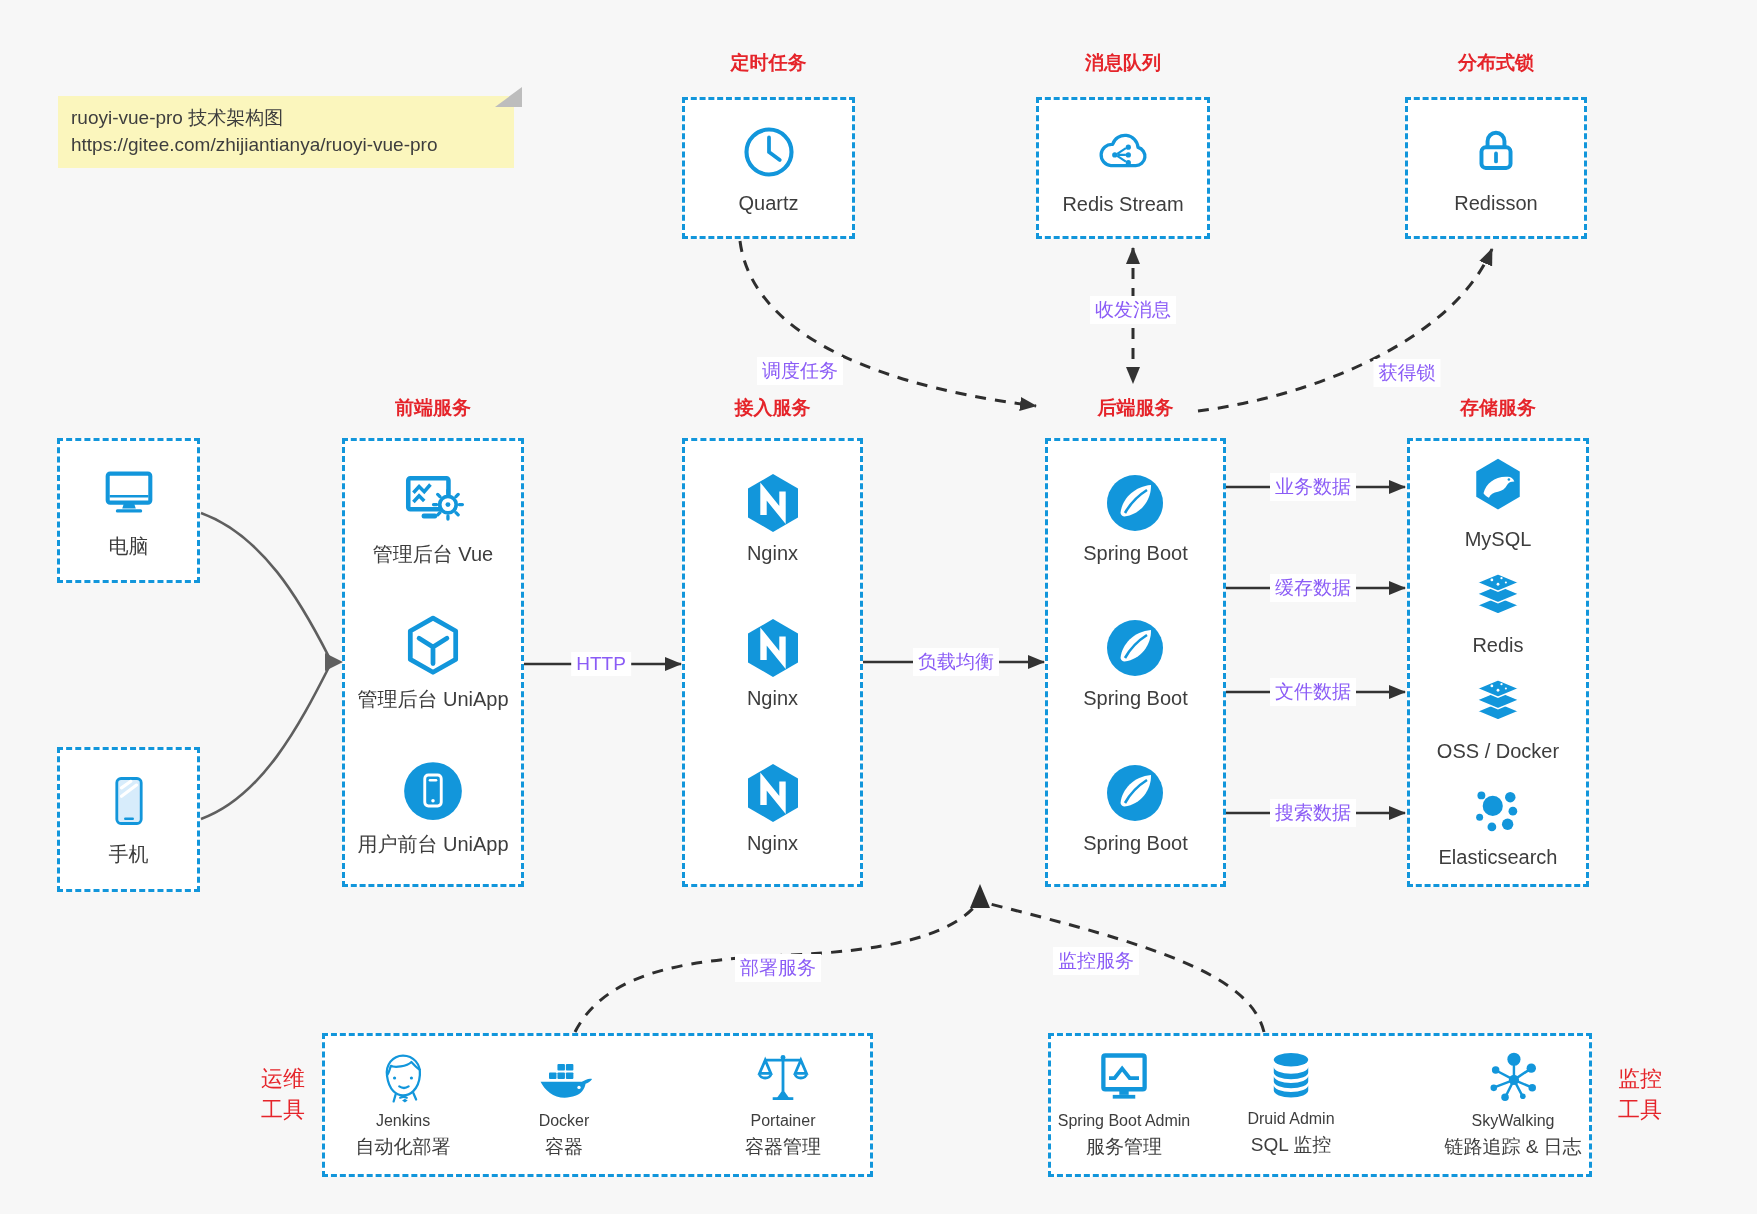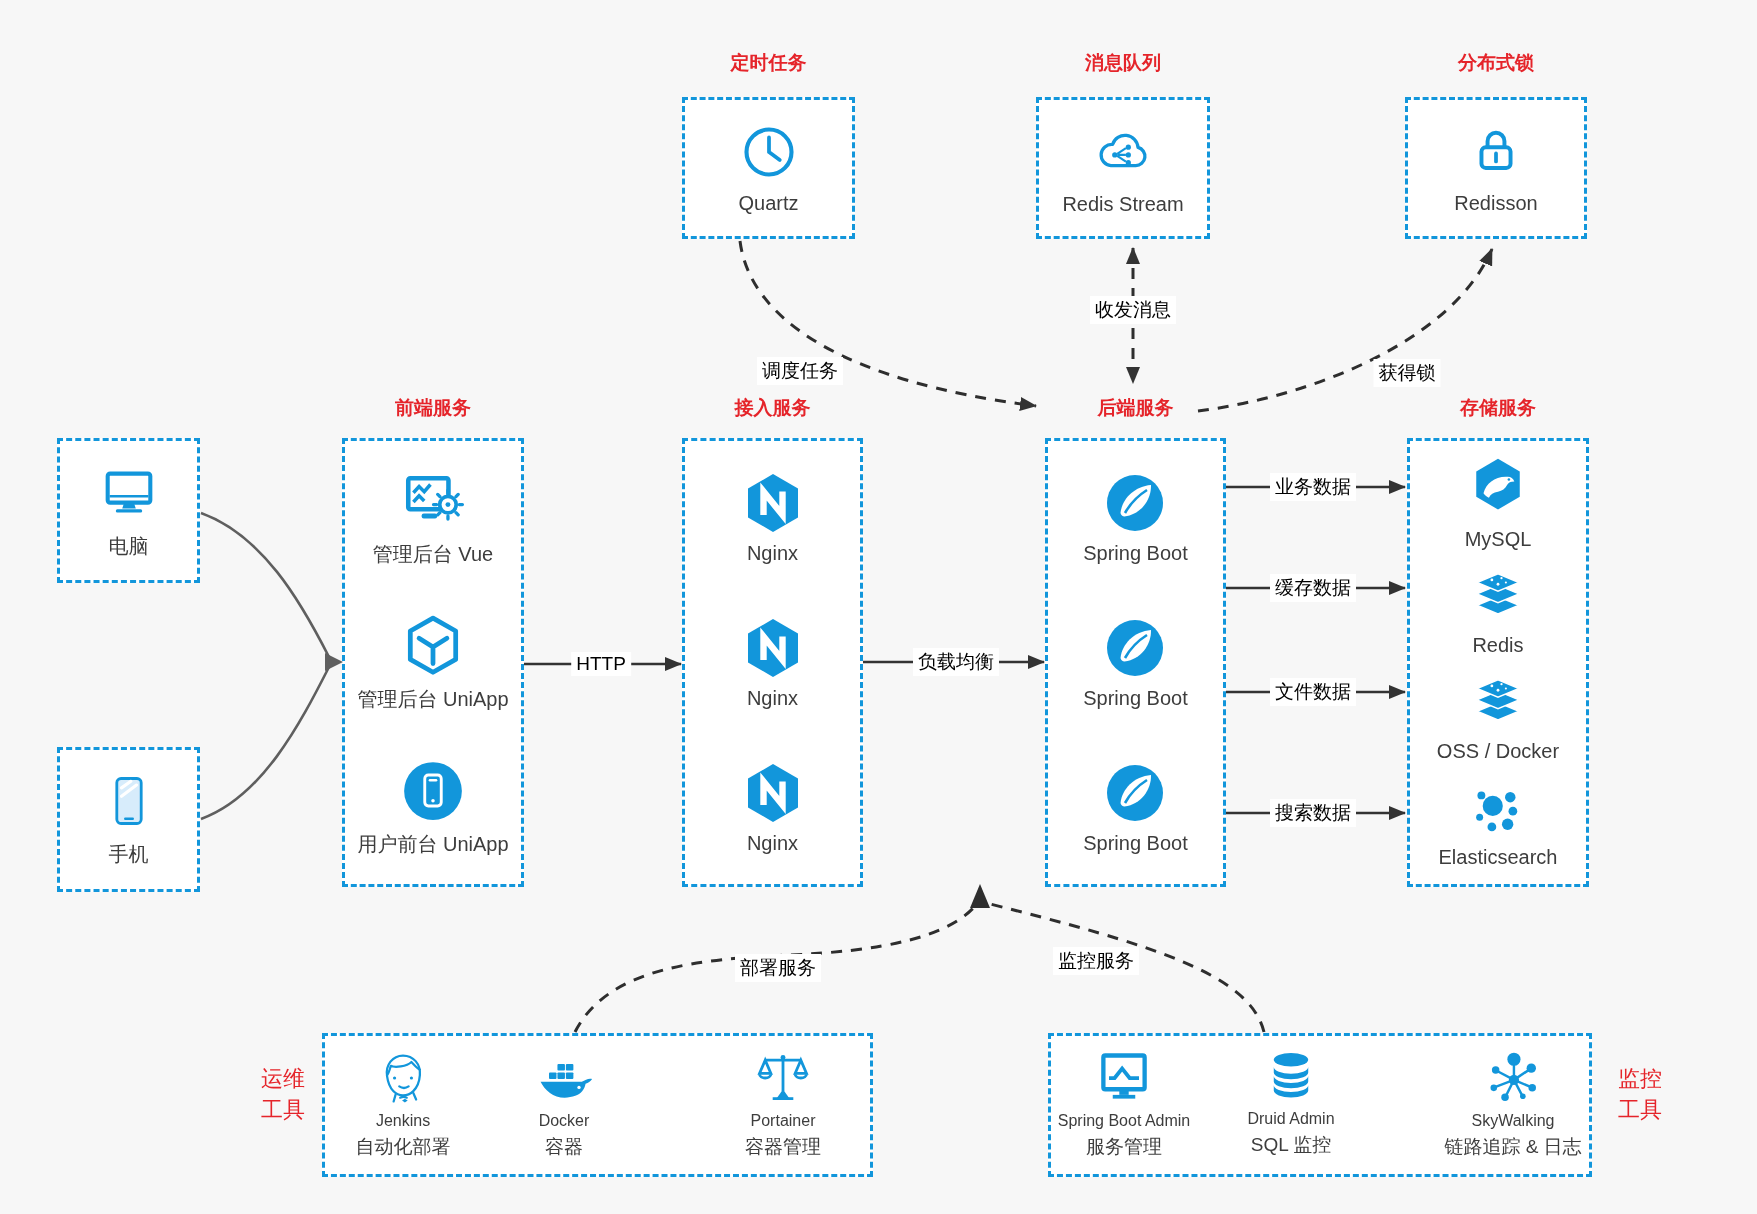--- a/index.html
+++ b/index.html
@@ -10,36 +10,41 @@
   .v-center{display:flex;flex-direction:column;align-items:center;justify-content:center;gap:10px;}
   .col-box{display:flex;flex-direction:column;justify-content:space-around;align-items:center;padding:4px 0;}
   .node{display:flex;flex-direction:column;align-items:center;gap:7px;}
   .node-label{font-size:20px;color:#3d3d3d;white-space:nowrap;}
   .icon{display:block;line-height:0;color:var(--accent,#1296db);}
   .col-title{position:absolute;z-index:1;color:var(--red,#e5242a);font-weight:700;font-size:19px;
              text-align:center;white-space:nowrap;}
   .side-label{position:absolute;z-index:1;color:var(--red,#e5242a);font-weight:400;font-size:22px;
               line-height:31px;text-align:center;width:80px;}
   .edge-label{position:absolute;z-index:3;transform:translate(-50%,-50%);background:#fff;
-              padding:1px 5px;font-size:19px;color:#000000;white-space:nowrap;text-align:right;}
+              padding:1px 5px;font-size:19px;color:#8b5cf6;white-space:nowrap;text-align:right;}
   #wires{position:absolute;left:0;top:0;z-index:2;pointer-events:none;}
   .b-item{position:absolute;top:12px;width:220px;display:flex;flex-direction:column;align-items:center;
           gap:4px;text-align:center;}
   .b-name{font-size:16px;color:#3d3d3d;white-space:nowrap;}
   .b-desc{font-size:19px;color:#3d3d3d;white-space:nowrap;}
   .note{position:absolute;left:58px;top:96px;width:456px;height:72px;background:var(--note_bg,#fbf6bd);
         z-index:1;padding:8px 0 0 13px;box-sizing:border-box;font-size:19px;line-height:27px;color:#3e3e3e;}
   .note-fold{position:absolute;right:-8px;top:-9px;width:0;height:0;
              border-left:27px solid transparent;border-bottom:20px solid #bdbdbd;}
 </style>
 </head>
 <body>
 
 <div class="canvas">
 
+  <div class="note">
+    <div class="note-fold"></div>
+    <div>ruoyi-vue-pro 技术架构图</div>
+    <div>https://gitee.com/zhijiantianya/ruoyi-vue-pro</div>
+  </div>
 
   <div class="col-title" style="left:682px;top:50px;width:173px">定时任务</div>
   <div class="col-title" style="left:1036px;top:50px;width:174px">消息队列</div>
   <div class="col-title" style="left:1405px;top:50px;width:182px">分布式锁</div>
 
   <div class="dashed-box v-center" style="left:682px;top:97px;width:173px;height:142px">
     <span class="icon">
       <svg viewBox="0 0 64 64" width="60" height="60">
           <circle cx="32" cy="32" r="24" fill="none" stroke="currentColor" stroke-width="4.4"></circle>
           <path d="M32 32 V16.5 M32 32 L43.5 40.5" stroke="currentColor" stroke-width="4" fill="none" stroke-linecap="round"></path>

